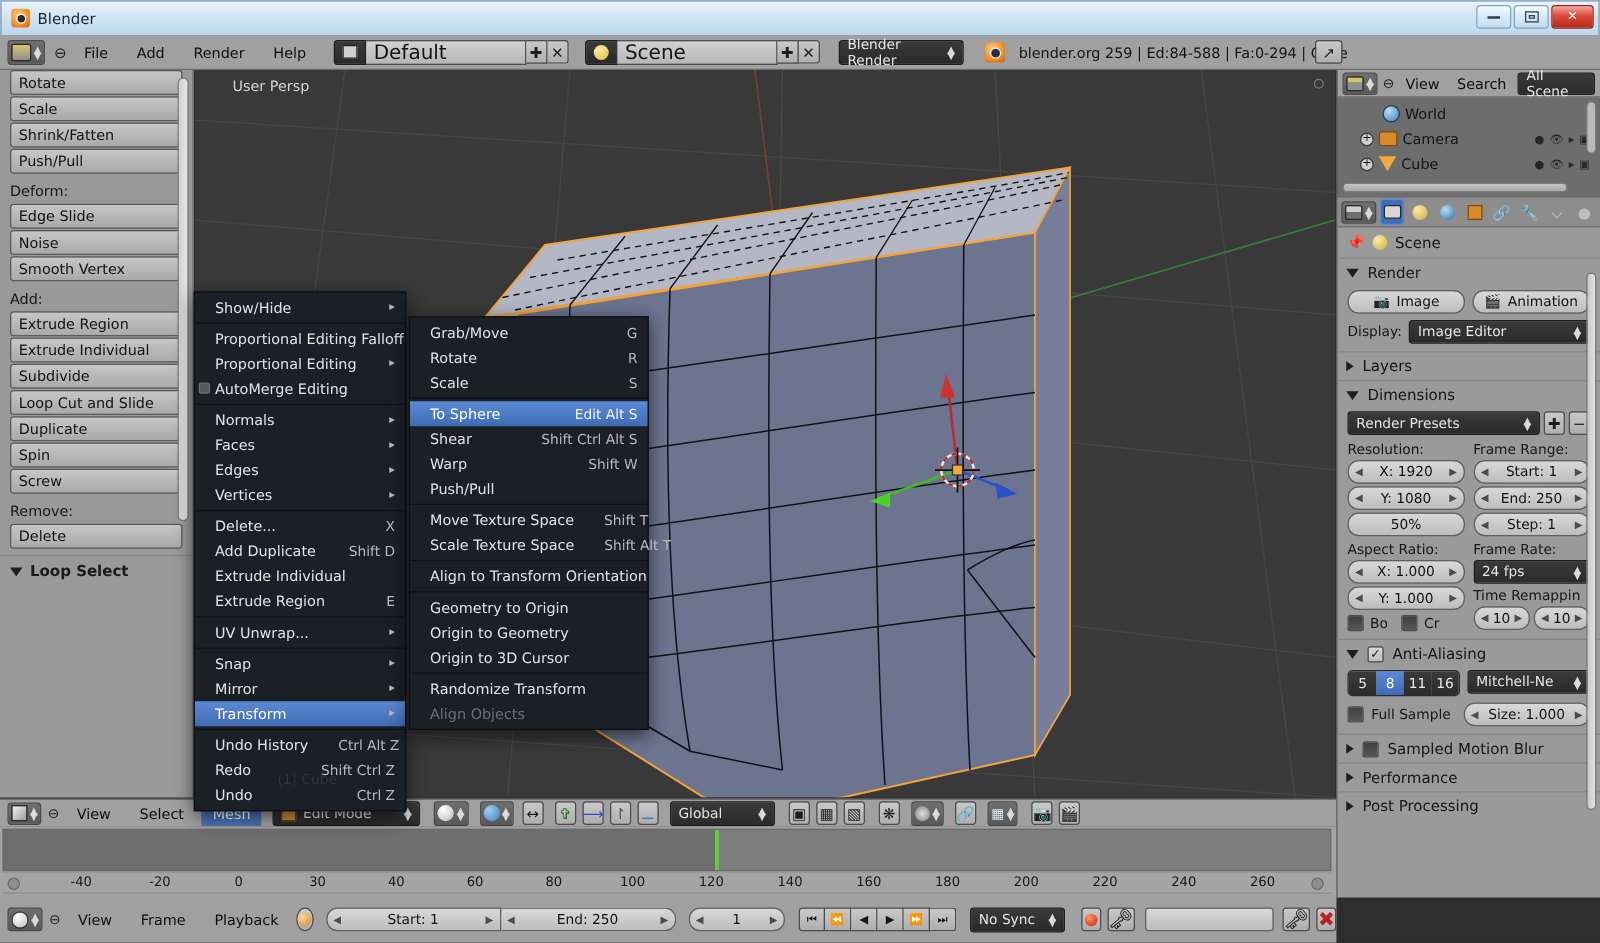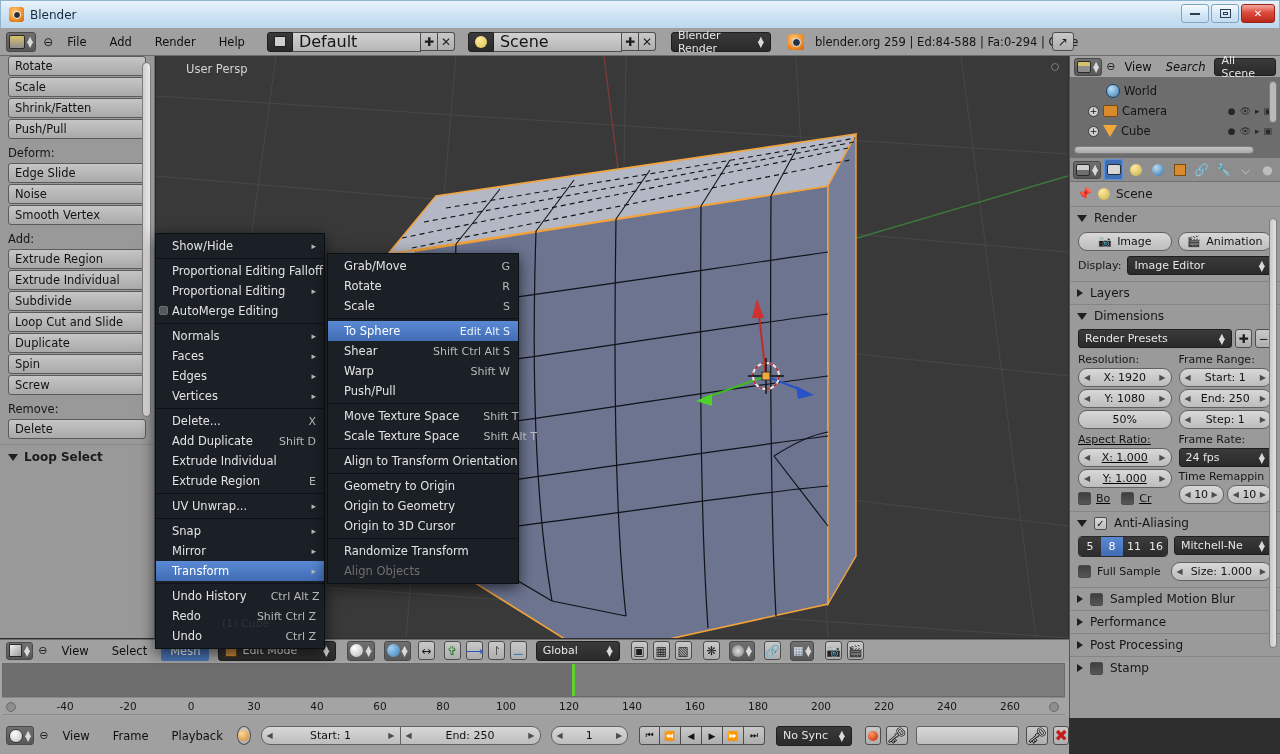--- a/index.html
+++ b/index.html
@@ -458,21 +458,21 @@
     <div class="hdr" style="height:22px;padding-left:4px;gap:4px;background:#a0a0a0;">
       <div class="ed-sel" style="height:18px;">
         <span style="display:inline-block;width:14px;height:12px;border:1px solid #2b2b2b;border-radius:2px;background:linear-gradient(180deg,#d9c36a 40%,#8e8e8e 40%);"></span>
         <span class="spin">
             <span>▲</span>
             <span>▼</span>
           </span>
       </div>
       <span style="font-size:11px;color:#1b1b1b;">⊖</span>
       <span class="mi" style="padding:0 5px;">View</span>
-      <span class="mi" style="padding:0 5px;font-style:italic;">Search</span>
+      <span class="mi" style="padding:0 5px;">Search</span>
       <div class="dark-field" style="height:18px;width:62px;justify-content:flex-start;font-size:11px;">All Scene</div>
     </div>
     <div style="padding:3px 0 0 18px;position:relative;">
       <div class="ol-row">
         <span style="width:14px;height:14px;border-radius:50%;background:radial-gradient(circle at 35% 30%,#b9ddf6,#3b7fb5);border:1px solid #1d3f5c;margin-left:18px;"></span>
         <span>World</span>
       </div>
       <div class="ol-row">
         <span style="width:11px;height:11px;border-radius:50%;border:1px solid #3a3a3a;background:#cfcfcf;font-size:9px;line-height:9px;text-align:center;">+</span>
         <span style="width:15px;height:12px;background:#d98b2b;border:1px solid #7a4a12;border-radius:2px;"></span>
@@ -597,21 +597,21 @@
             <span class="r">▶</span>
           </div>
         <div class="numf" style="margin-top:2px;">
             <span class="l">◀</span>
             <span>Step: 1</span>
             <span class="r">▶</span>
           </div>
       </div>
     </div>
     <div style="display:flex;gap:7px;padding:4px 8px 0 8px;">
-      <div style="flex:1;text-decoration:underline;">
+      <div style="flex:1;">
         <div class="sub">Aspect Ratio:</div>
         <div class="numf" style="margin-top:2px;">
             <span class="l">◀</span>
             <span>X: 1.000</span>
             <span class="r">▶</span>
           </div>
         <div class="numf" style="margin-top:2px;">
             <span class="l">◀</span>
             <span>Y: 1.000</span>
             <span class="r">▶</span>
@@ -683,25 +683,20 @@
       <span class="cbx"></span>
       <span>Sampled Motion Blur</span>
     </div>
     <div class="ph">
       <span class="tri"></span>
       <span>Performance</span>
     </div>
     <div class="ph">
       <span class="tri"></span>
       <span>Post Processing</span>
-    </div>
-    <div class="ph">
-      <span class="tri"></span>
-      <span class="cbx"></span>
-      <span>Stamp</span>
     </div>
     <div style="position:absolute;right:3px;top:60px;width:8px;height:430px;border-radius:4px;background:linear-gradient(90deg,#c9c9c9,#e2e2e2);border:1px solid #7c7c7c;"></div>
   </div>
 
   <div class="vphdr">
     <div class="ed-sel" style="height:18px;">
       <span style="display:inline-block;width:13px;height:13px;background:linear-gradient(135deg,#f2f2f2,#9a9a9a);border:1px solid #2b2b2b;"></span>
       <span class="spin">
           <span>▲</span>
           <span>▼</span>

